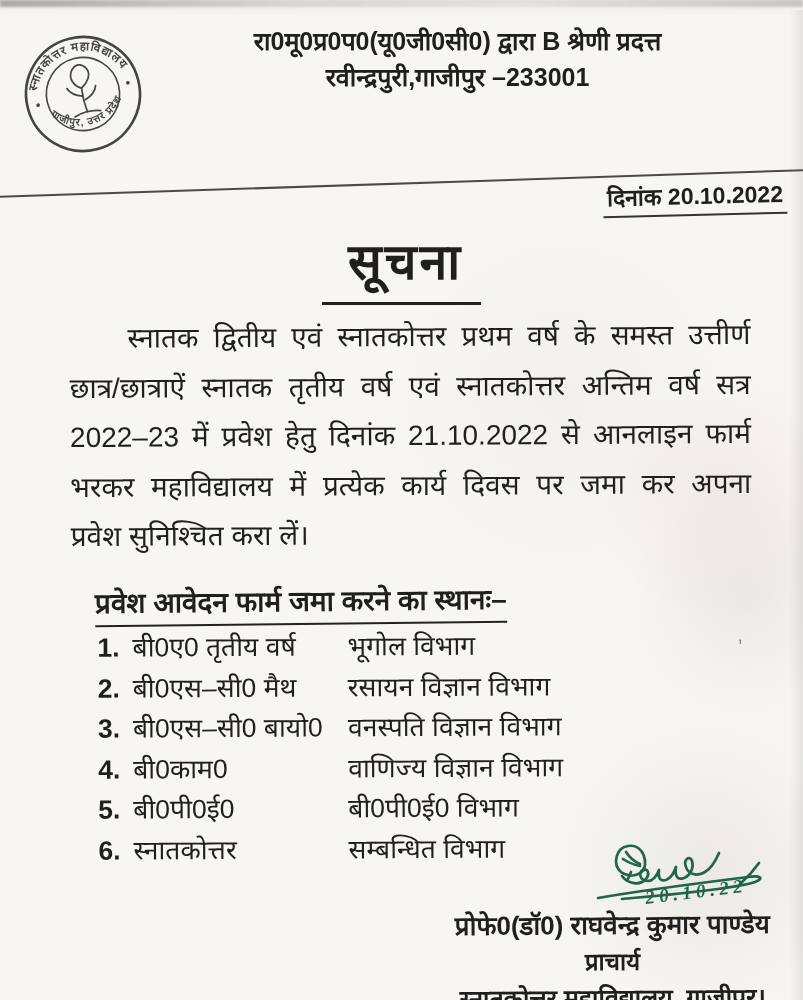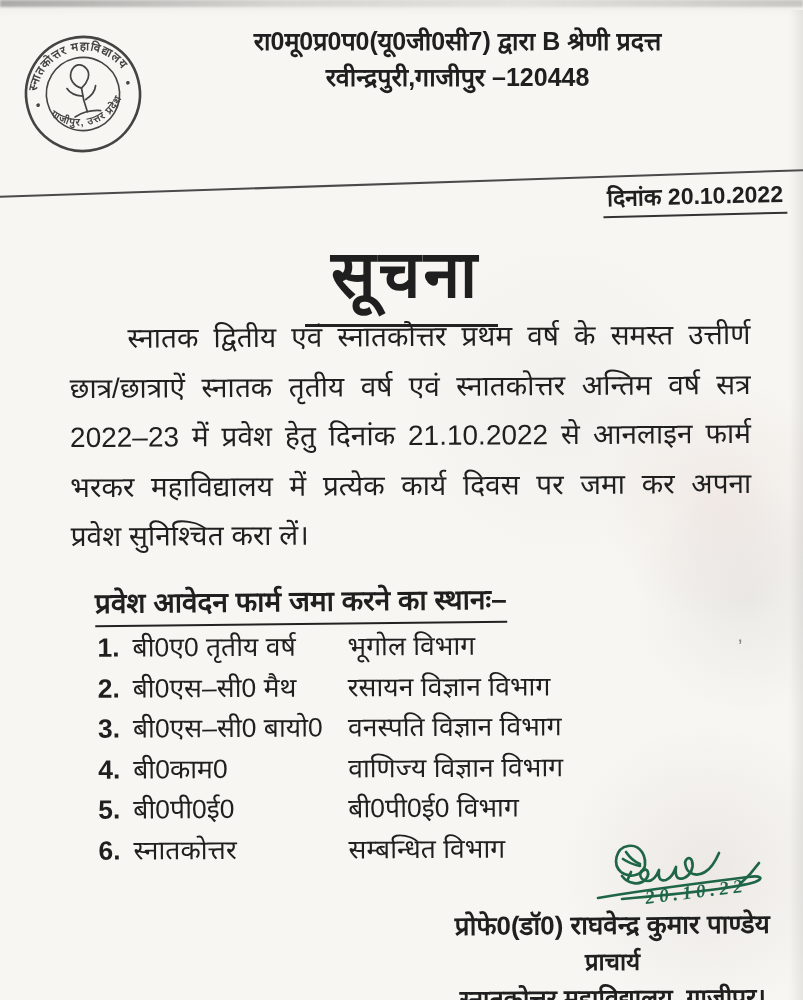--- a/index.html
+++ b/index.html
@@ -28,21 +28,21 @@
   .head .accr{font-size:25px;font-weight:600;margin-top:7px;}
   .head .addr{font-size:25px;font-weight:600;margin-top:2px;}
   .head .web{font-size:22px;font-weight:700;margin-top:4px;font-family:"Liberation Serif", serif;letter-spacing:.5px;}
 
   .rule{position:absolute;left:-6px;top:196px;width:822px;height:2px;background:#4a4a4a;
     transform:rotate(-1.9deg);transform-origin:left center;}
   .dateline{position:absolute;right:16px;top:179px;font-size:23px;font-weight:700;
     border-bottom:2px solid #333;padding:0 4px 3px 4px;transform:rotate(-1.4deg);}
 
   .notice-title-wrap{position:absolute;left:0;right:0;top:226px;text-align:center;}
-  .notice-title{display:inline-block;font-size:66px;font-weight:700;letter-spacing:3px;
+  .notice-title{display:inline-block;font-size:50px;font-weight:700;letter-spacing:3px;
     border-bottom:3px solid #222;padding:0 18px 8px 26px;}
 
   .body-par{position:absolute;left:70px;right:52px;top:312px;font-size:28px;font-weight:500;
     line-height:49.5px;transform:rotate(-.35deg);}
   .body-par .bline{text-align:justify;text-align-last:justify;white-space:nowrap;}
   .body-par .bline.first{padding-left:58px;}
   .body-par .bline.last{text-align:left;text-align-last:left;}
 
   .sec-head-wrap{position:absolute;left:95px;top:581px;transform:rotate(-.6deg);}
   .sec-head{display:inline-block;font-size:28px;font-weight:700;border-bottom:2.5px solid #222;padding-bottom:4px;}
@@ -83,22 +83,22 @@
     <g stroke="#2c2c2c" stroke-width="1.7" fill="none" stroke-linecap="round">
       <path d="M 60,78 C 59,70 59,62 60,54"></path>
       <path d="M 60,54 C 53,50 50,42 54,36 C 59,29 66,30 69,36 C 73,43 67,50 60,54"></path>
       <path d="M 59,62 C 53,60 48,57 46,51"></path>
       <path d="M 61,66 C 67,64 72,61 74,55"></path>
       <path d="M 47,80 C 56,77 64,77 73,80"></path>
     </g>
   </svg>
 
   <div class="head">
-    <div class="accr">रा0मू0प्र0प0(यू0जी0सी7) द्वारा B श्रेणी प्रदत्त</div>
-    <div class="addr">रवीन्द्रपुरी,गाजीपुर –120448</div>
+    <div class="accr">रा0मू0प्र0प0(यू0जी0सी0) द्वारा B श्रेणी प्रदत्त</div>
+    <div class="addr">रवीन्द्रपुरी,गाजीपुर –233001</div>
   </div>
 
   <div class="rule"></div>
 
   <div class="dateline">दिनांक 20.10.2022</div>
 
   <div class="notice-title-wrap">
     <span class="notice-title">सूचना</span>
   </div>
 

